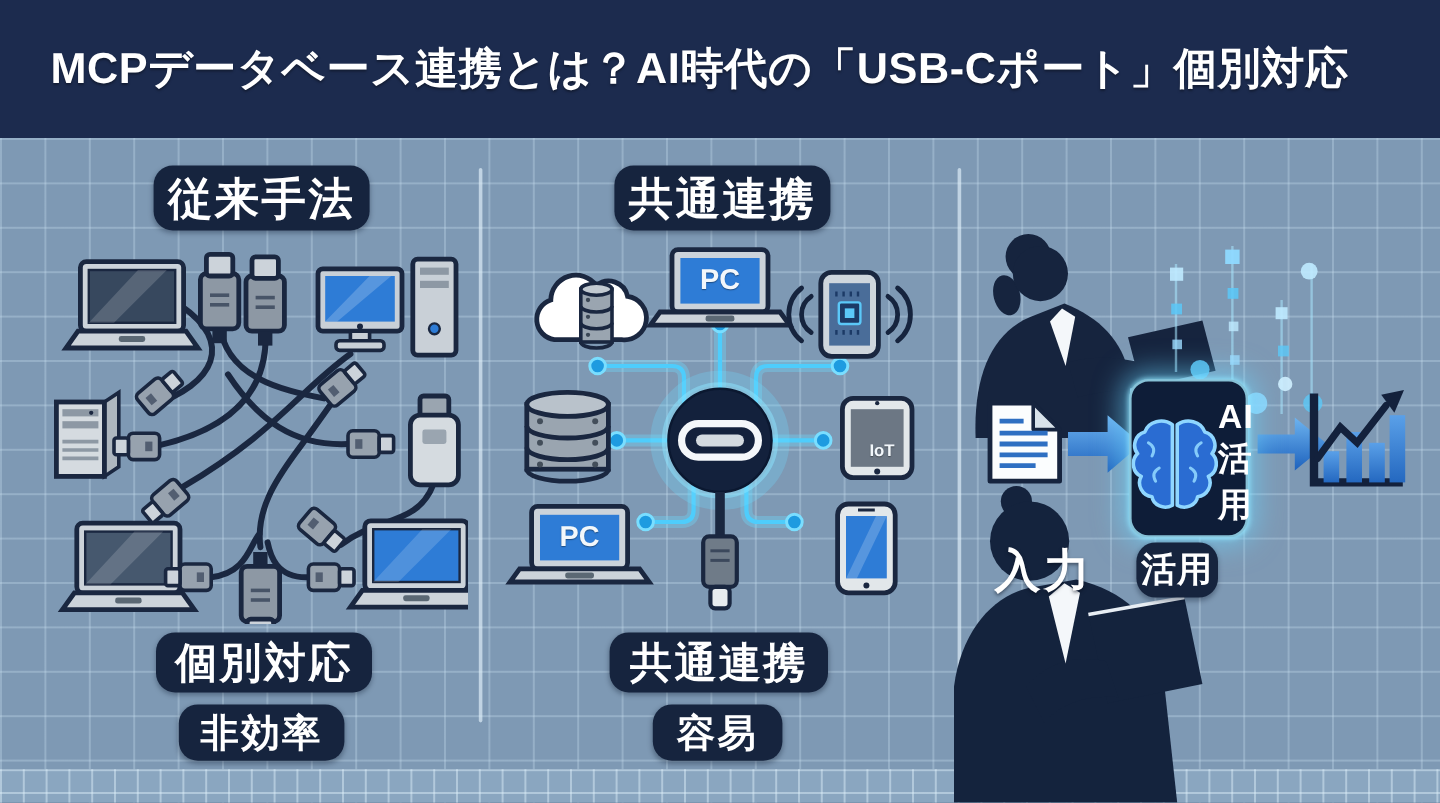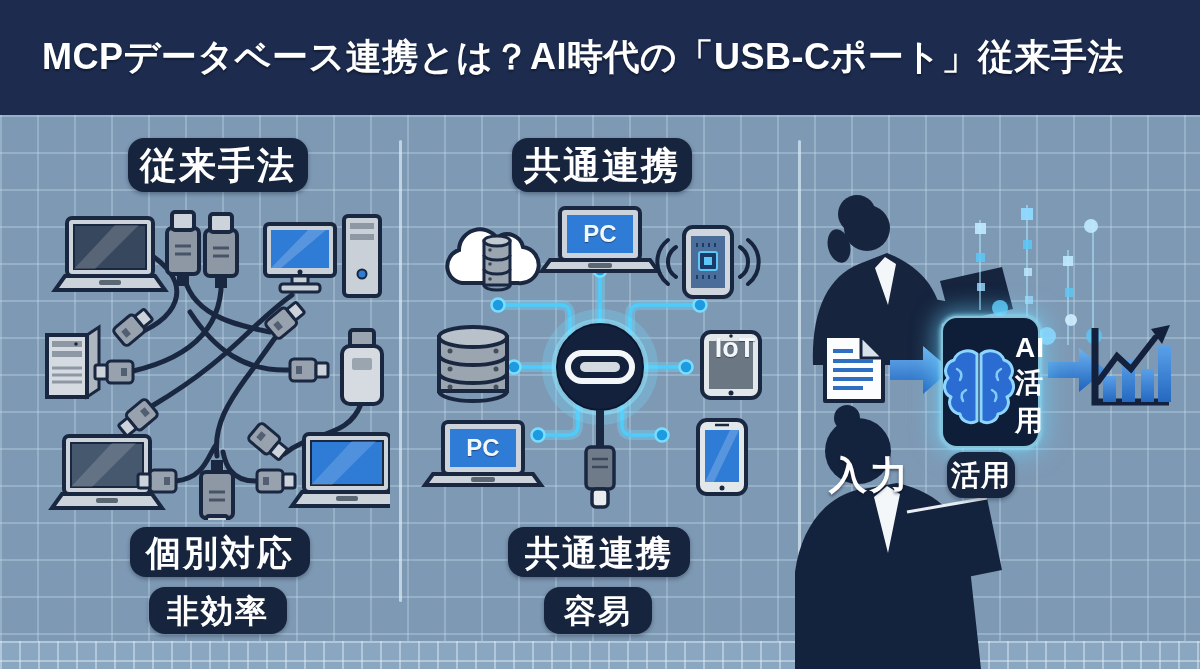--- a/index.html
+++ b/index.html
@@ -51,21 +51,21 @@
   .ai-box .ai-label{margin-top:auto;margin-bottom:6px;color:#fff;
         font-weight:bold;font-size:28px;letter-spacing:1px;}
   svg{position:absolute;display:block;}
 </style>
 </head>
 <body>
 
 <div class="page">
 
   <header class="header">
-    <h1 class="title">MCPデータベース連携とは？AI時代の「USB-Cポート」従来手法</h1>
+    <h1 class="title">MCPデータベース連携とは？AI時代の「USB-Cポート」個別対応</h1>
   </header>
 
   <div class="canvas">
     <div class="divider d1"></div>
     <div class="divider d2"></div>
     <div class="bottom-strip"></div>
 
     <div class="pill p-big" style="left:128px;top:23px;width:180px;height:54px">
       <span>従来手法</span>
     </div>
@@ -264,21 +264,21 @@
         <rect x="288" y="225" width="48" height="74" rx="9" fill="#e2e7ea" stroke="#1a2740" stroke-width="4"></rect>
         <rect x="295" y="235" width="34" height="52" fill="#2e7cd6"></rect>
         <polygon points="295,287 320,235 329,235 304,287" fill="rgba(255,255,255,.2)"></polygon>
         <line x1="305" y1="230" x2="319" y2="230" stroke="#1a2740" stroke-width="2.5"></line>
         <circle cx="312" cy="293" r="2.5" fill="#1a2740"></circle>
       </g>
     </svg>
 
     <div class="screen-label" style="left:567px;top:100px;width:66px;height:38px;font-size:24px">PC</div>
     <div class="screen-label" style="left:450px;top:314px;width:66px;height:38px;font-size:24px">PC</div>
-    <div class="screen-label" style="left:709px;top:209px;width:52px;height:48px;font-size:27px">IoT</div>
+    <div class="screen-label" style="left:709px;top:236px;width:52px;height:48px;font-size:14px">IoT</div>
 
     <div class="pill p-mid" style="left:508px;top:412px;width:182px;height:50px">
       <span>共通連携</span>
     </div>
     <div class="pill p-sm" style="left:544px;top:472px;width:108px;height:47px">
       <span>容易</span>
     </div>
 
     <svg style="left:795px;top:35px" width="405" height="519" viewBox="0 0 405 519">
       <defs>

